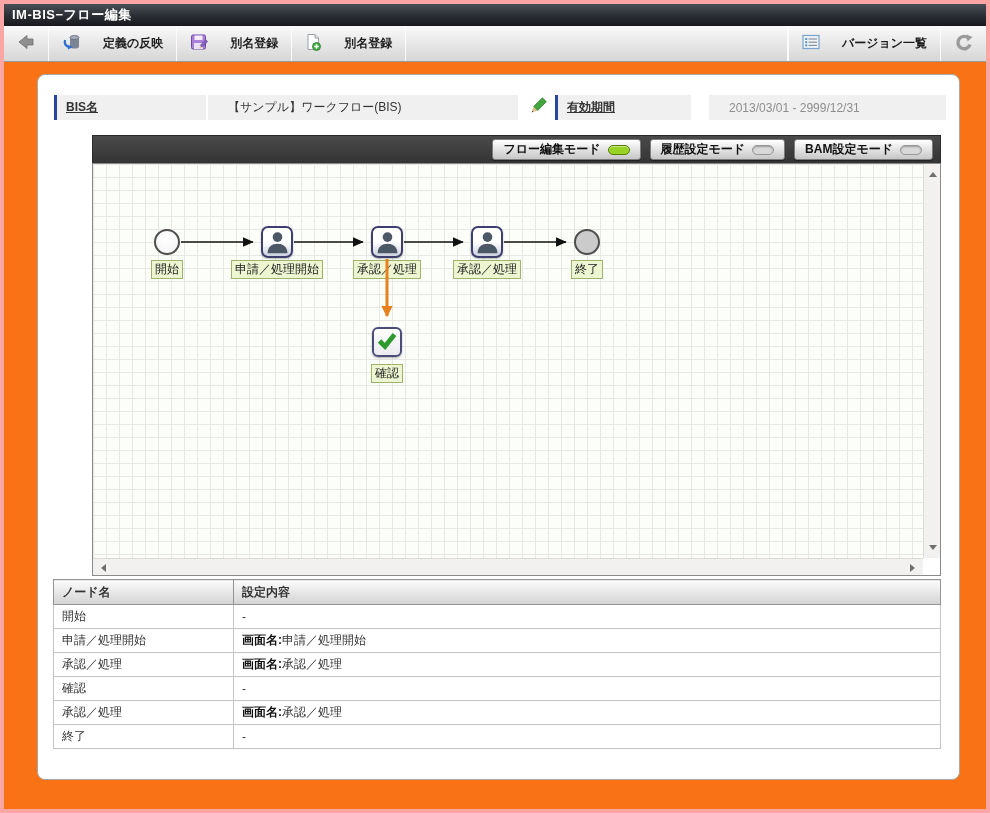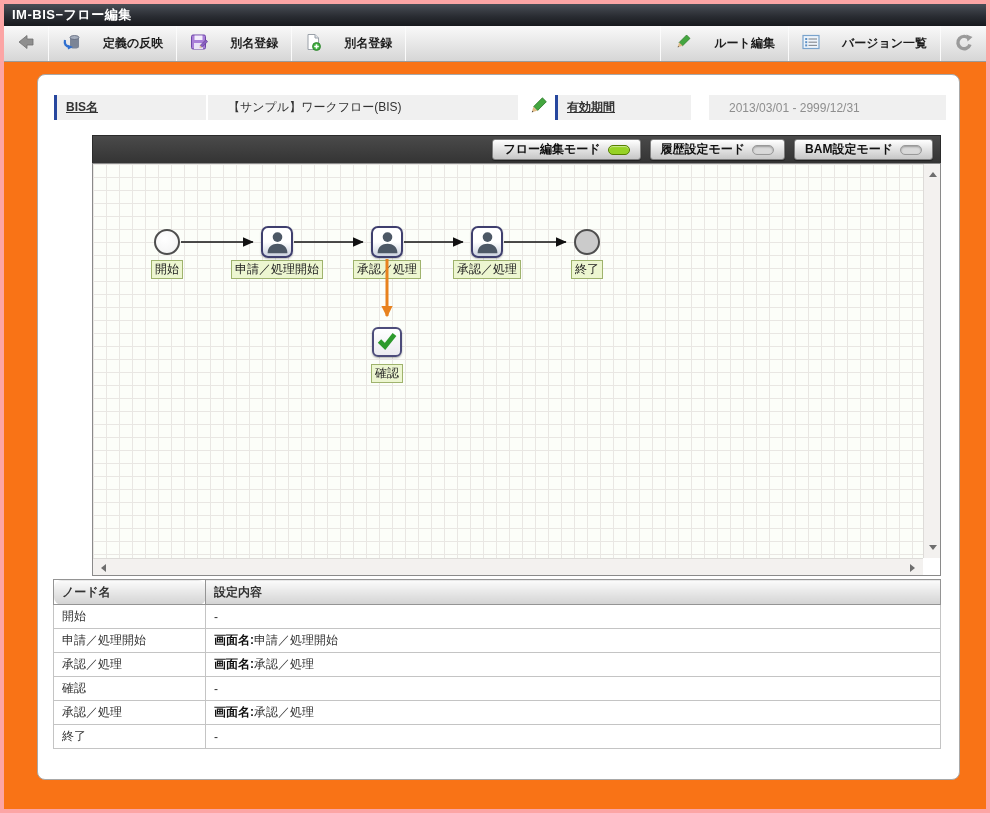--- a/index.html
+++ b/index.html
@@ -60,21 +60,21 @@
   .flow-label { position:absolute; transform:translateX(-50%); background:#edf6d1; border:1px solid #9fb36d; font-size:12px; line-height:15px; color:#222; padding:1px 3px; white-space:nowrap; }
   #lbl-start { left:74px;  top:96px; } #lbl-task1 { left:184px; top:96px; }
   #lbl-task2 { left:294px; top:96px; } #lbl-task3 { left:394px; top:96px; }
   #lbl-end   { left:494px; top:96px; } #lbl-check { left:294px; top:200px; }
   .edges { position:absolute; left:0; top:0; width:100%; height:100%; pointer-events:none; z-index:5; }
 
   
   .node-table { position:absolute; left:15px; top:504px; width:888px; border-collapse:collapse; table-layout:fixed; font-size:12px; color:#333; }
   .node-table th { height:25px; background:linear-gradient(#fbfbfb,#d3d3d3); border:1px solid #949494; font-weight:bold; text-align:left; padding:0 8px; }
   .node-table td { height:24px; border:1px solid #c4c4c4; background:#fff; padding:0 8px; }
-  .col-node { width:152px;border-radius:8px; }
+  .col-node { width:180px; }
   .cfg-prefix { font-weight:bold; color:#101010; }
 </style>
 </head>
 <body>
 
 <div class="window">
 
   <div class="titlebar">
     <span>IM-BIS−フロー編集</span>
   </div>
@@ -123,32 +123,20 @@
           <path d="M10 1.5 v3.5 h3.5" fill="#dfe3e8" stroke="#9aa0a8" stroke-width="1"></path>
           <circle cx="11.5" cy="13.5" r="4" fill="#3fae3f" stroke="#2b7d2b" stroke-width="0.8"></circle>
           <path d="M11.5 11.2 v4.6 M9.2 13.5 h4.6" stroke="#ffffff" stroke-width="1.6"></path>
         </svg>
       </span>
       <span>別名登録</span>
     </button>
     <div class="tb-sep"></div>
     <div class="tb-spacer"></div>
     <div class="tb-sep"></div>
-    <button class="tb-btn">
-      <span>
-        <svg width="18" height="18" viewBox="0 0 18 18">
-          <g transform="rotate(45 9 9)">
-              <rect x="6.6" y="1.5" width="4.8" height="10.5" fill="#44a63f" stroke="#2d7a2a" stroke-width="0.7"></rect>
-              <polygon points="6.6,12 11.4,12 9,16.5" fill="#e0bb85"></polygon>
-              <polygon points="8.3,15.2 9.7,15.2 9,16.5" fill="#3c3c3c"></polygon>
-            </g>
-        </svg>
-      </span>
-      <span>ルート編集</span>
-    </button>
     <div class="tb-sep"></div>
     <button class="tb-btn">
       <span>
         <svg width="18" height="16" viewBox="0 0 18 16">
           <rect x="1" y="1.5" width="16" height="13" fill="#eef4fb" stroke="#7aa3cc" stroke-width="1.2"></rect>
           <rect x="3.2" y="4" width="2" height="2" fill="#5b8fc4"></rect>
             <line x1="6.5" y1="5" x2="15" y2="5" stroke="#8a8f96" stroke-width="1.2"></line>
           <rect x="3.2" y="7.2" width="2" height="2" fill="#5b8fc4"></rect>
             <line x1="6.5" y1="8.2" x2="15" y2="8.2" stroke="#8a8f96" stroke-width="1.2"></line>
           <rect x="3.2" y="10.4" width="2" height="2" fill="#5b8fc4"></rect>

